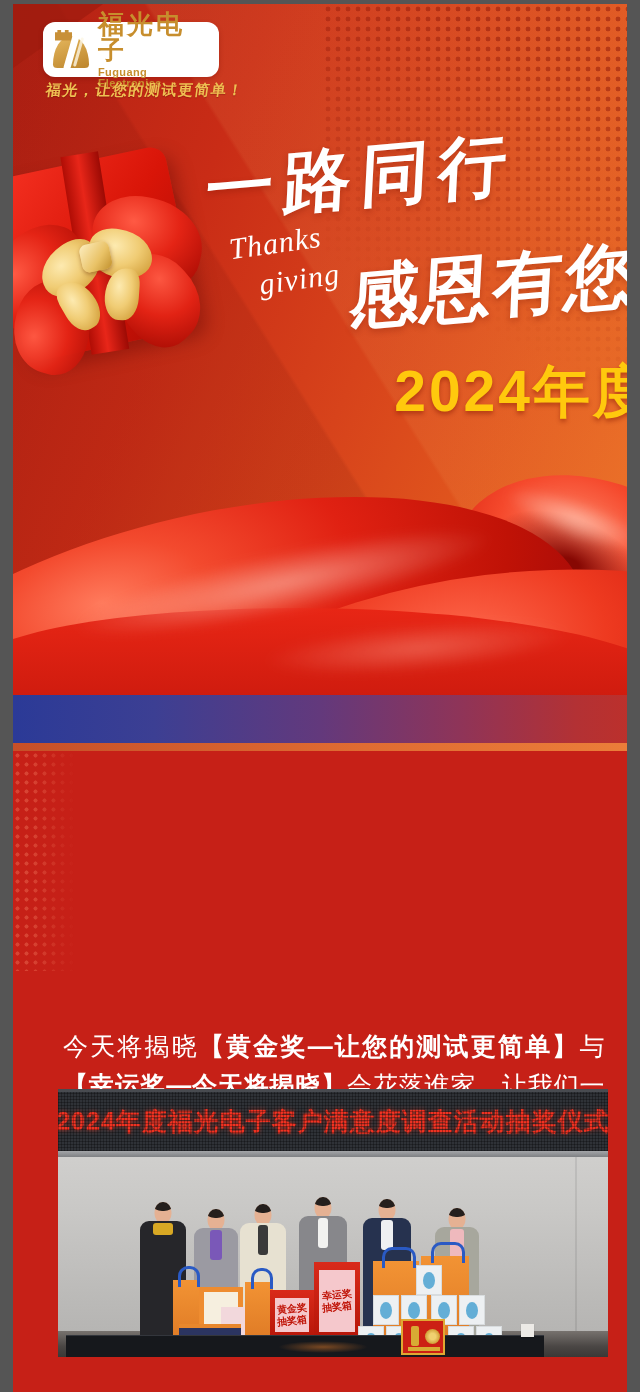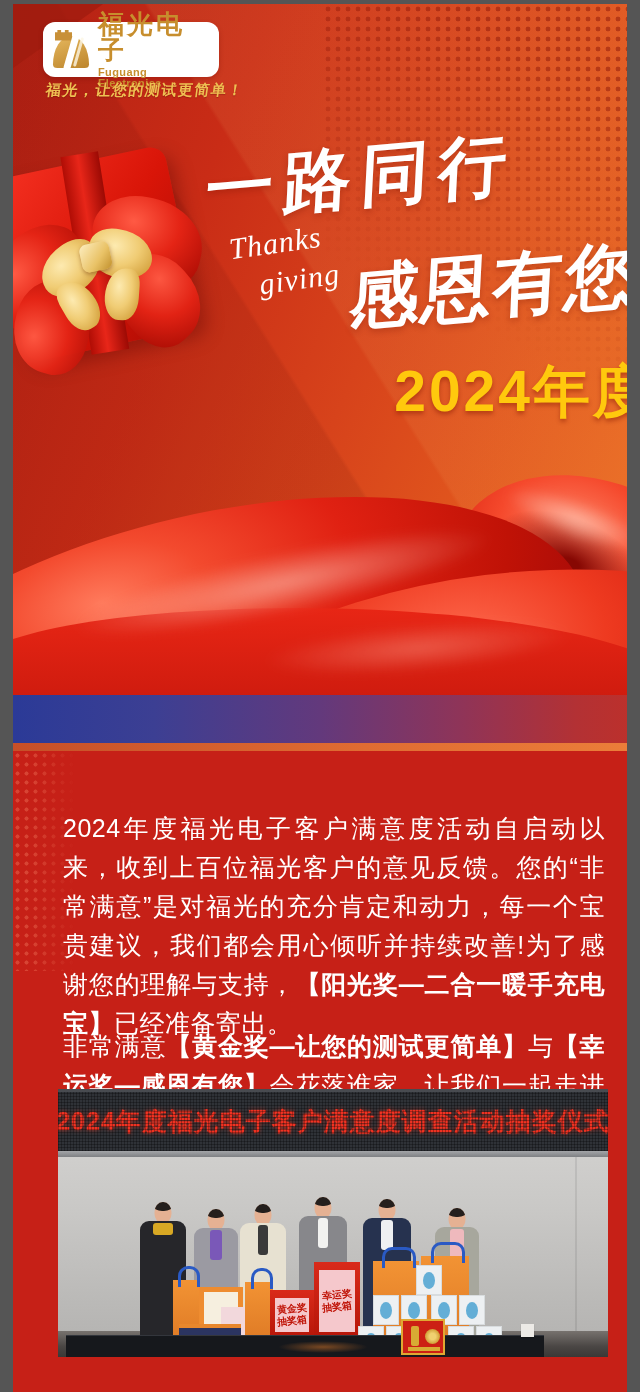--- a/index.html
+++ b/index.html
@@ -255,22 +255,21 @@
       <div class="shl sh3"></div>
     </div>
   </div>
 
   <div class="band"></div>
   <div class="band-orange"></div>
 
   <div class="bottom">
     <div class="dots-left"></div>
 
-    <p class="para para1"><span>2024年度福光电子客户满意度活动自启动以来，收到上百位福光客户的意见反馈。您的“非常满意”是对福光的充分肯定和动力，每一个宝贵建议，我们都会用心倾听并持续改善!为了感谢您的理解与支持，</span><span class="seg-bold">【阳光奖—二合一暖手充电宝】</span><span>已经准备寄出。</span></p>
-    <p class="para para2"><span>非常满意</span><span class="seg-bold">【黄金奖—让您的测试更简单】</span><span>与</span><span class="seg-bold">【幸运奖—感恩有您】</span><span>会花落谁家，让我们一起走进现场。</span></p>
+    <p class="para para2"><span>今天将揭晓</span><span class="seg-bold">【黄金奖—让您的测试更简单】</span><span>与</span><span class="seg-bold">【幸运奖—今天将揭晓】</span><span>会花落谁家，让我们一起走进现场。</span></p>
 
     <div class="photo">
       <div class="wall"></div>
       <div class="wall-corner"></div>
       <div class="floor"></div>
 
       <div class="led">
         <span class="led-text">2024年度福光电子客户满意度调查活动抽奖仪式</span>
         <div class="led-grid"></div>
       </div>

